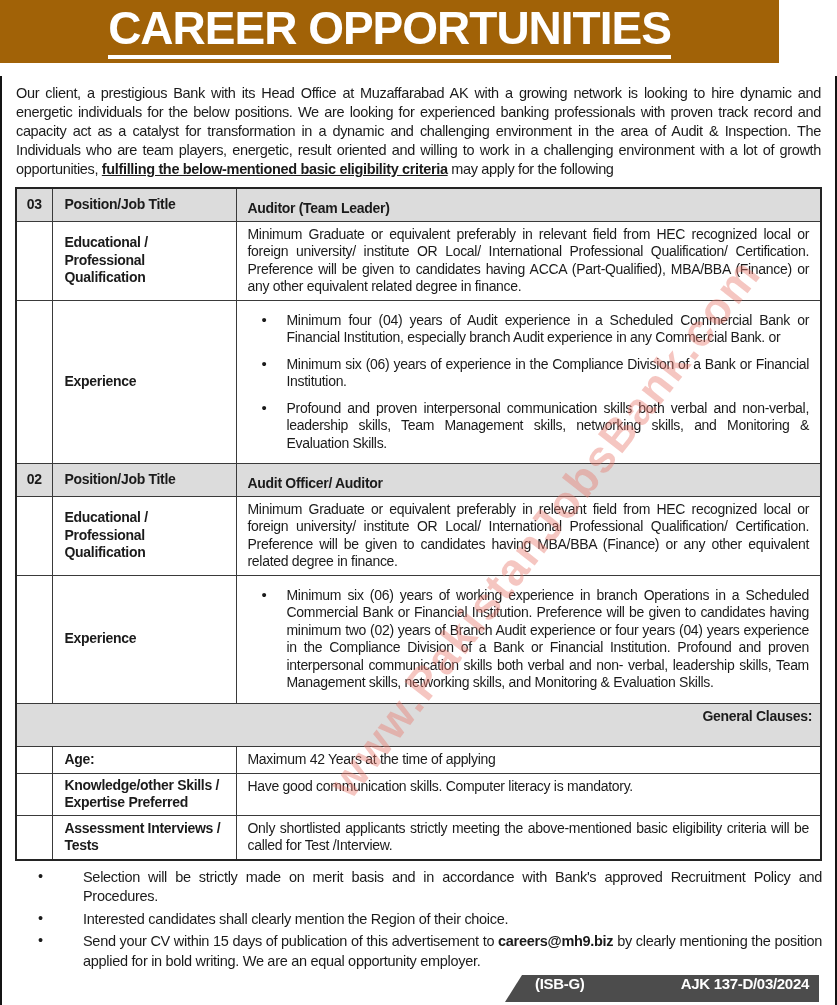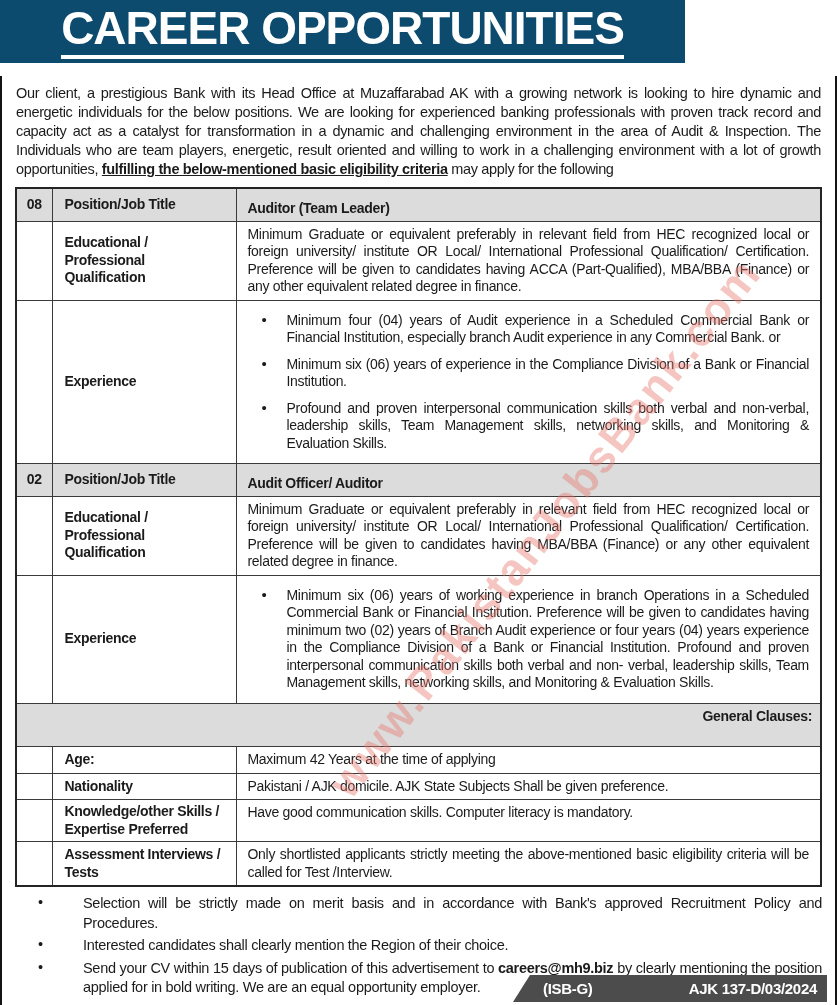--- a/index.html
+++ b/index.html
@@ -3,21 +3,21 @@
 <meta charset="utf-8">
 <style>
   *{box-sizing:border-box;margin:0;padding:0}
   html,body{background:#ffffff}
   .page{
     position:relative;width:837px;height:1005px;background:#fff;overflow:hidden;
     font-family:"Liberation Sans",sans-serif;color:#1b1b1b;
   }
   
   .banner{
-    position:absolute;top:0;left:0;width:685px;height:63px;background:#0c4a6e;
+    position:absolute;top:0;left:0;width:779px;height:63px;background:#a16207;
     display:flex;align-items:center;justify-content:center;
   }
   .banner .title{
     color:#fff;font-size:46px;font-weight:700;line-height:1;letter-spacing:-1px;
     border-bottom:4px solid #fff;padding-bottom:4px;white-space:nowrap;
   }
   
   .frame{
     position:absolute;top:76px;left:0;width:837px;height:942px;
     border:2px solid #141414;border-top:none;
@@ -51,22 +51,22 @@
   
   .footer{margin-top:7px}
   .fb{
     position:relative;padding-left:68px;font-size:14.5px;line-height:19.5px;
     letter-spacing:-0.3px;text-align:justify;margin-bottom:3px;
   }
   .fb::before{content:"\2022";position:absolute;left:23px;top:-1px}
   .fb .bold{font-weight:700}
   
   .flag{
-    position:absolute;right:10px;bottom:3px;width:314px;height:27px;background:#4c4c4c;
-    color:#fff;display:flex;align-items:center;justify-content:space-between;
+    position:absolute;right:18px;bottom:3px;width:314px;height:27px;background:#4c4c4c;
+    color:#fff;display:flex;align-items:flex-start;justify-content:space-between;
     padding:0 10px 0 30px;font-size:15px;font-weight:700;letter-spacing:-0.3px;
     clip-path:polygon(17px 0,100% 0,100% 100%,0 100%);
   }
   
   .watermark{
     position:absolute;left:165px;top:502px;width:760px;text-align:center;
     transform:rotate(-52deg);
     color:rgba(231,118,108,0.42);font-size:45px;font-weight:700;letter-spacing:2px;
     white-space:nowrap;pointer-events:none;z-index:5;
   }
@@ -86,21 +86,21 @@
 
     <table class="jobs">
       <colgroup>
           <col class="c-num">
           <col class="c-lbl">
           <col>
         </colgroup>
 
       <tbody>
           <tr class="gray">
-        <td class="num">08</td>
+        <td class="num">03</td>
         <td class="lbl">Position/Job Title</td>
         <td class="val">Auditor (Team Leader)</td>
       </tr>
       <tr>
         <td class="num"></td>
         <td class="lbl">Educational / Professional Qualification</td>
         <td class="val">Minimum Graduate or equivalent preferably in relevant field from HEC recognized local or foreign university/ institute OR Local/ International Professional Qualification/ Certification. Preference will be given to candidates having ACCA (Part-Qualified), MBA/BBA (Finance) or any other equivalent related degree in finance.</td>
       </tr>
       <tr>
         <td class="num"></td>
@@ -133,25 +133,20 @@
       <tr>
         <td class="gc-head" colspan="3">General Clauses:</td>
       </tr>
       <tr>
         <td class="num"></td>
         <td class="lbl">Age:</td>
         <td class="val detail-line">Maximum 42 Years at the time of applying</td>
       </tr>
       <tr>
         <td class="num"></td>
-        <td class="lbl">Nationality</td>
-        <td class="val detail-line">Pakistani / AJK domicile. AJK State Subjects Shall be given preference.</td>
-      </tr>
-      <tr>
-        <td class="num"></td>
         <td class="lbl">Knowledge/other Skills / Expertise Preferred</td>
         <td class="val detail-line" style="vertical-align:top">Have good communication skills. Computer literacy is mandatory.</td>
       </tr>
       <tr>
         <td class="num"></td>
         <td class="lbl">Assessment Interviews / Tests</td>
         <td class="val detail-line" style="vertical-align:top">Only shortlisted applicants strictly meeting the above-mentioned basic eligibility criteria will be called for Test /Interview.</td>
       </tr>
     </tbody>
       </table>

